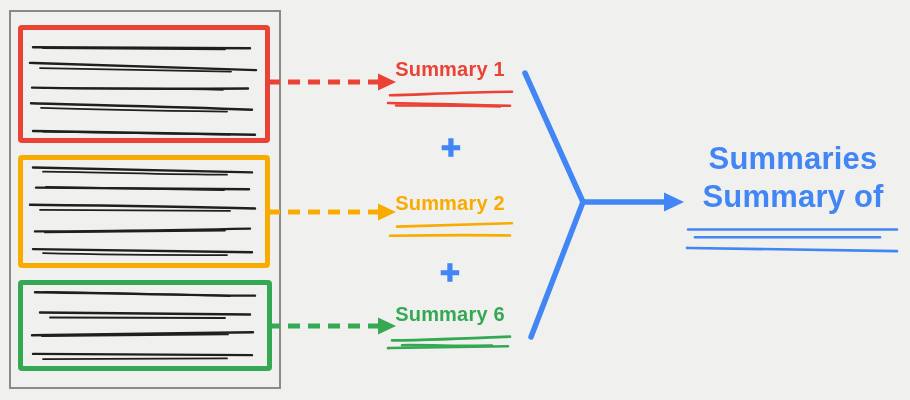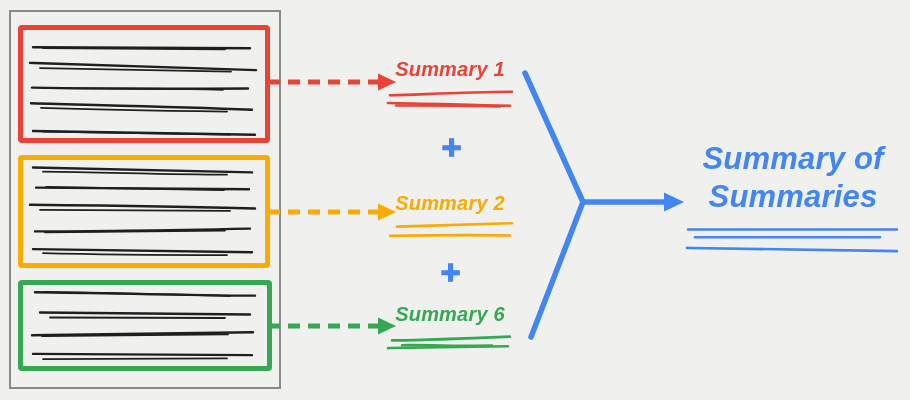--- a/index.html
+++ b/index.html
@@ -40,21 +40,21 @@
   .plus-2{left:430px;top:255px;}
   .result-title{
     position:absolute;z-index:3;left:688px;top:140px;width:210px;
     text-align:center;font-size:31px;font-weight:700;line-height:38px;
     letter-spacing:.2px;
   }
 </style>
 </head>
 <body>
 
-<div class="canvas" style="background: rgb(240, 240, 239); font-style: italic;">
+<div class="canvas" style="background: rgb(240, 240, 239);">
 
   <div class="doc" style="border-color: rgb(138, 138, 138);">
     <div class="chunk chunk-1" style="border-color: rgb(234, 67, 53);"></div>
     <div class="chunk chunk-2" style="border-color: rgb(249, 171, 0);"></div>
     <div class="chunk chunk-3" style="border-color: rgb(52, 168, 83);"></div>
   </div>
 
   <svg id="art" viewBox="0 0 910 400" xmlns="http://www.w3.org/2000/svg">
       <path d="M 33 47.3 C 104.61 47.66, 176.22 47.72, 250 48.3" fill="none" stroke="#1F1F1F" stroke-width="2.4" stroke-linecap="round"></path>
       <path d="M 43 48 C 103.06 48.062000000000005, 163.12 48.324, 225 49.25" fill="none" stroke="#1F1F1F" stroke-width="1.8" stroke-linecap="round"></path>
@@ -107,17 +107,17 @@
       <polygon points="664,192.5 684,202 664,211.5" fill="#4285F4"></polygon>
     </svg>
 
   <div class="label label-1" style="color: rgb(234, 67, 53);">Summary 1</div>
   <div class="plus plus-1" style="color: rgb(66, 133, 244);">+</div>
   <div class="label label-2" style="color: rgb(249, 171, 0);">Summary 2</div>
   <div class="plus plus-2" style="color: rgb(66, 133, 244);">+</div>
   <div class="label label-3" style="color: rgb(52, 168, 83);">Summary 6</div>
 
   <div class="result-title" style="color: rgb(66, 133, 244);">
+    <div>Summaries</div>
     <div>Summary of</div>
-    <div>Summaries</div>
   </div>
 
 </div>
 
 </body></html>

